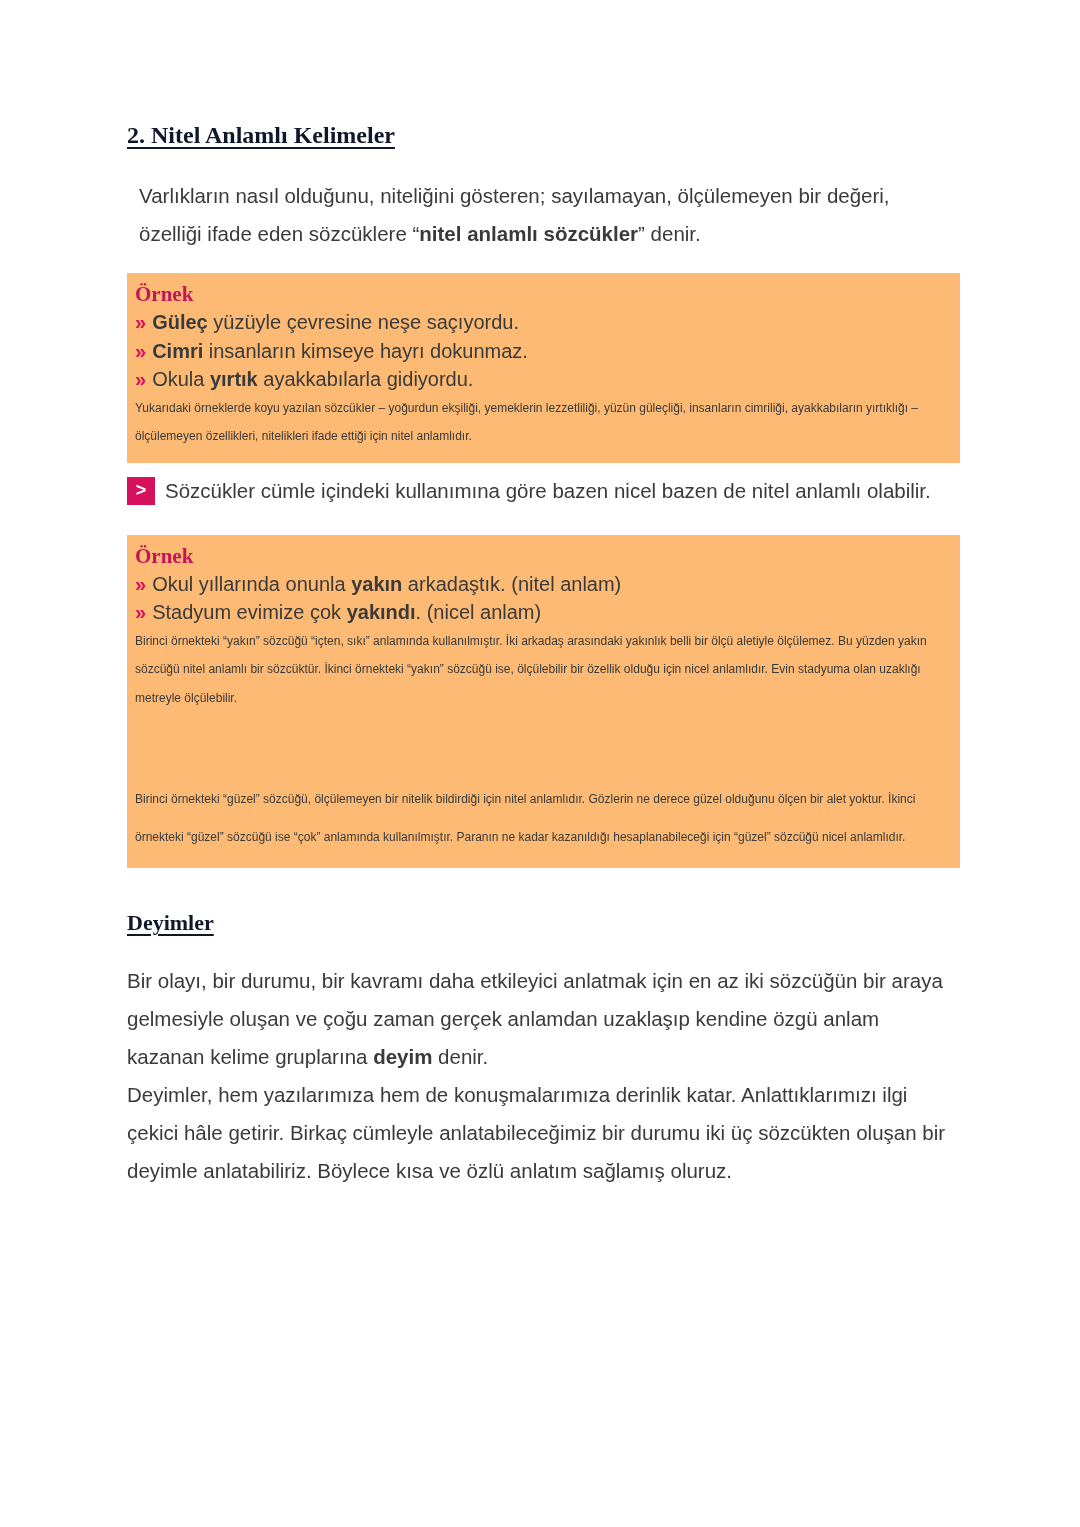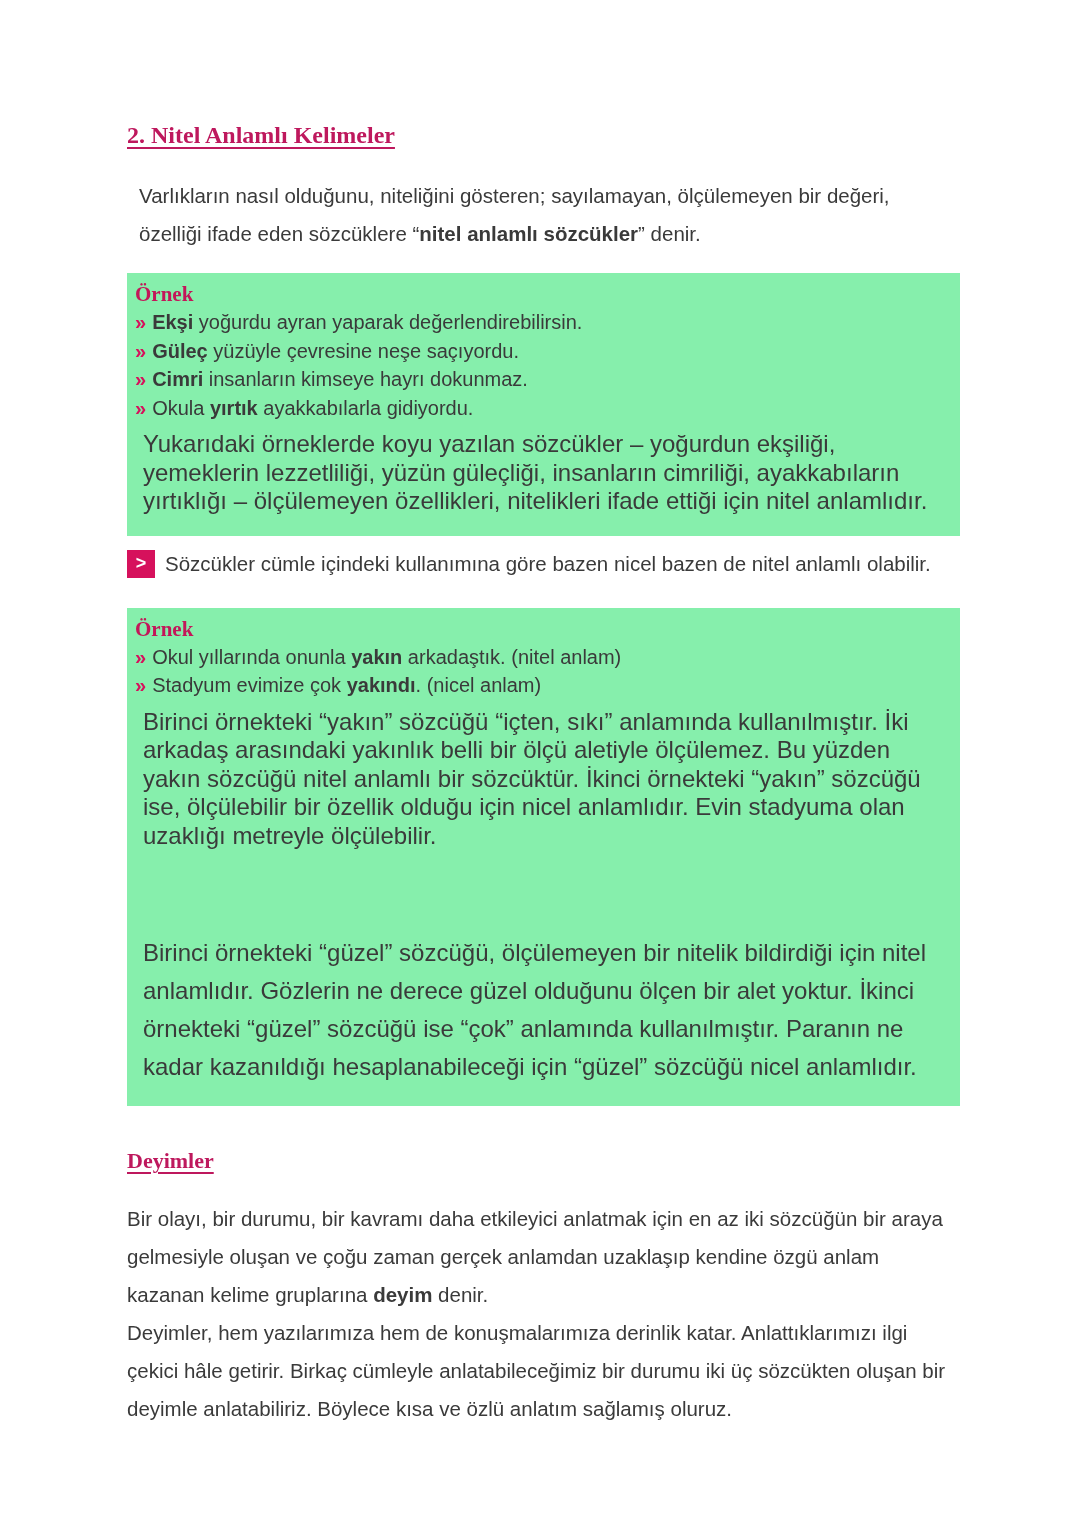--- a/index.html
+++ b/index.html
@@ -17,35 +17,35 @@
   .page {
     box-sizing: border-box;
     width: 1080px;
     height: 1527px;
     padding: 122px 125px 0 127px;
   }
   .section-heading {
     font-family: "Liberation Serif", serif;
     font-weight: bold;
     font-size: 24px;
-    color: #be185d;
+    color: #0f172a;
     text-decoration: underline;
     text-underline-offset: 4px;
     margin: 0;
   }
   .intro {
     font-size: 20.5px;
     line-height: 38px;
     margin: 28px 0 0 12px;
     max-width: 830px;
   }
   .example-box {
     box-sizing: border-box;
     width: 833px;
-    background: #86efac;
+    background: #fdba74;
     padding: 7px 12px 12px 8px;
   }
   .box1 { margin-top: 20px; }
   .box2 { margin-top: 30px; }
   .example-title {
     font-family: "Liberation Serif", serif;
     font-weight: bold;
     font-size: 21px;
     color: #c31659;
     line-height: 28px;
@@ -56,23 +56,23 @@
   }
   .ex-line.loose {
     line-height: 36px;
   }
   .bullet {
     color: #d6115c;
     font-weight: bold;
     margin-right: 6px;
   }
   .ex-expl {
-    font-size: 24px;
+    font-size: 12px;
     line-height: 28.5px;
-    margin: 8px;
+    margin: 0;
   }
   .ex-expl.loose {
     line-height: 38px;
   }
   .box-spacer { height: 68px; }
   .note-line {
     margin-top: 14px;
     display: flex;
     align-items: center;
     font-size: 20.5px;
@@ -110,21 +110,20 @@
 <body>
 
 <div class="page">
 
   <h2 class="section-heading">2. Nitel Anlamlı Kelimeler</h2>
 
   <p class="intro"><span>Varlıkların nasıl olduğunu, niteliğini gösteren; sayılamayan, ölçülemeyen bir değeri, özelliği ifade eden sözcüklere “</span><b>nitel anlamlı sözcükler</b><span>” denir.</span></p>
 
   <div class="example-box box1">
     <div class="example-title">Örnek</div>
-    <div class="ex-line"><span class="bullet">»</span><span></span><b>Ekşi</b><span> yoğurdu ayran yaparak değerlendirebilirsin.</span></div>
     <div class="ex-line"><span class="bullet">»</span><span></span><b>Güleç</b><span> yüzüyle çevresine neşe saçıyordu.</span></div>
     <div class="ex-line"><span class="bullet">»</span><span></span><b>Cimri</b><span> insanların kimseye hayrı dokunmaz.</span></div>
     <div class="ex-line"><span class="bullet">»</span><span>Okula </span><b>yırtık</b><span> ayakkabılarla gidiyordu.</span></div>
     <p class="ex-expl">Yukarıdaki örneklerde koyu yazılan sözcükler – yoğurdun ekşiliği, yemeklerin lezzetliliği, yüzün güleçliği, insanların cimriliği, ayakkabıların yırtıklığı – ölçülemeyen özellikleri, nitelikleri ifade ettiği için nitel anlamlıdır.</p>
   </div>
 
   <div class="note-line">
     <span class="note-chip">&gt;</span>
     <span>Sözcükler cümle içindeki kullanımına göre bazen nicel bazen de nitel anlamlı olabilir.</span>
   </div>

